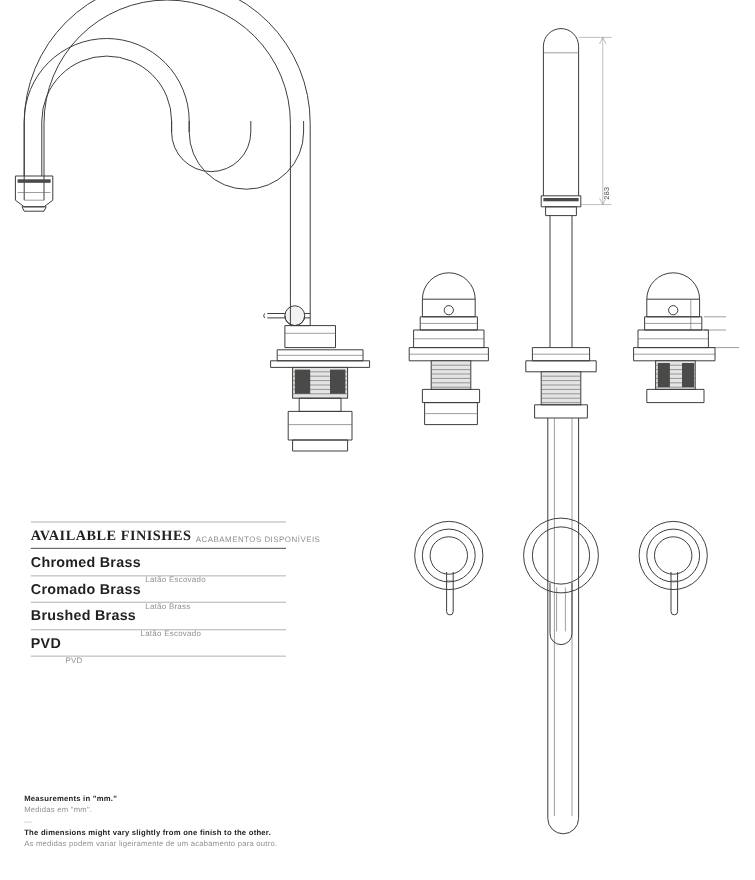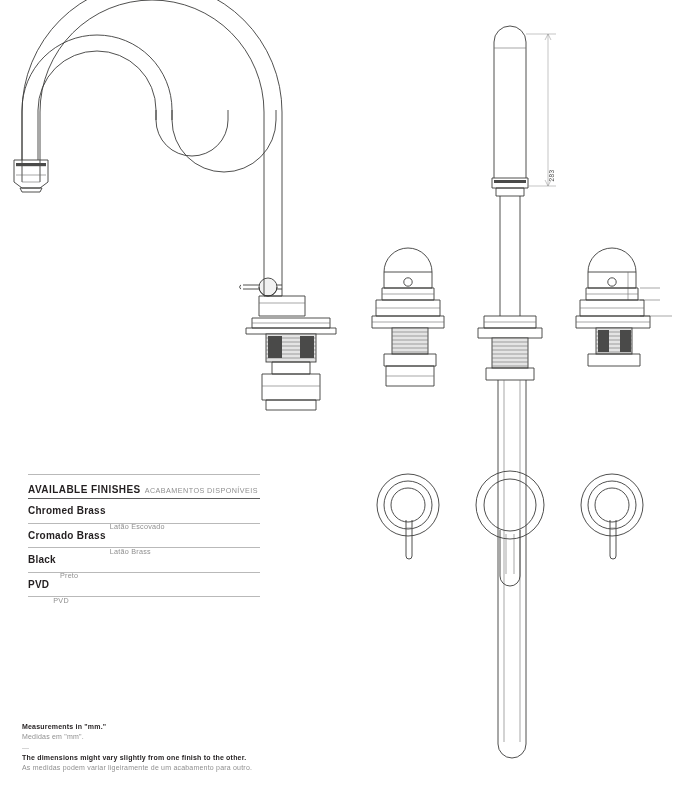--- a/index.html
+++ b/index.html
@@ -64,33 +64,33 @@
     height: 20px;
     align-items: flex-end;
     padding-bottom: 3px;
   }
   .fin-top-rule {
     border-top: 0.8px solid #b9b9b9;
     height: 0;
     width: 232px;
   }
   .en {
-    font-size: 10px;
+    font-size: 13px;
     font-weight: bold;
     color: #231f20;
     letter-spacing: 0.25px;
   }
   .pt {
     font-size: 7.2px;
     color: #8f8f8f;
     letter-spacing: 0.25px;
     margin-left: 4px;
     margin-top: 32px;
   }
-  .head .en { font-size: 10px; letter-spacing: 0.45px; }
+  .head .en { font-size: 13px; letter-spacing: 0.45px; font-family: Liberation Serif, serif; }
   .head .pt { font-size: 7.2px; letter-spacing: 0.45px; }
 
   
   #notes {
     position: absolute;
     left: 22px;
     top: 722px;
     width: 330px;
   }
   .note-en {
@@ -289,22 +289,22 @@
 
     <div class="fin-row">
       <span class="en">Chromed Brass</span>
       <span class="pt">Latão Escovado</span>
     </div>
     <div class="fin-row">
       <span class="en">Cromado Brass</span>
       <span class="pt">Latão Brass</span>
     </div>
     <div class="fin-row">
-      <span class="en">Black</span>
-      <span class="pt">Preto</span>
+      <span class="en">Brushed Brass</span>
+      <span class="pt">Latão Escovado</span>
     </div>
     <div class="fin-row">
       <span class="en">PVD</span>
       <span class="pt">PVD</span>
     </div>
   </div>
 
   <div id="notes">
     <div class="note-en">Measurements in "mm."</div>
     <div class="note-pt">Medidas em "mm".</div>

